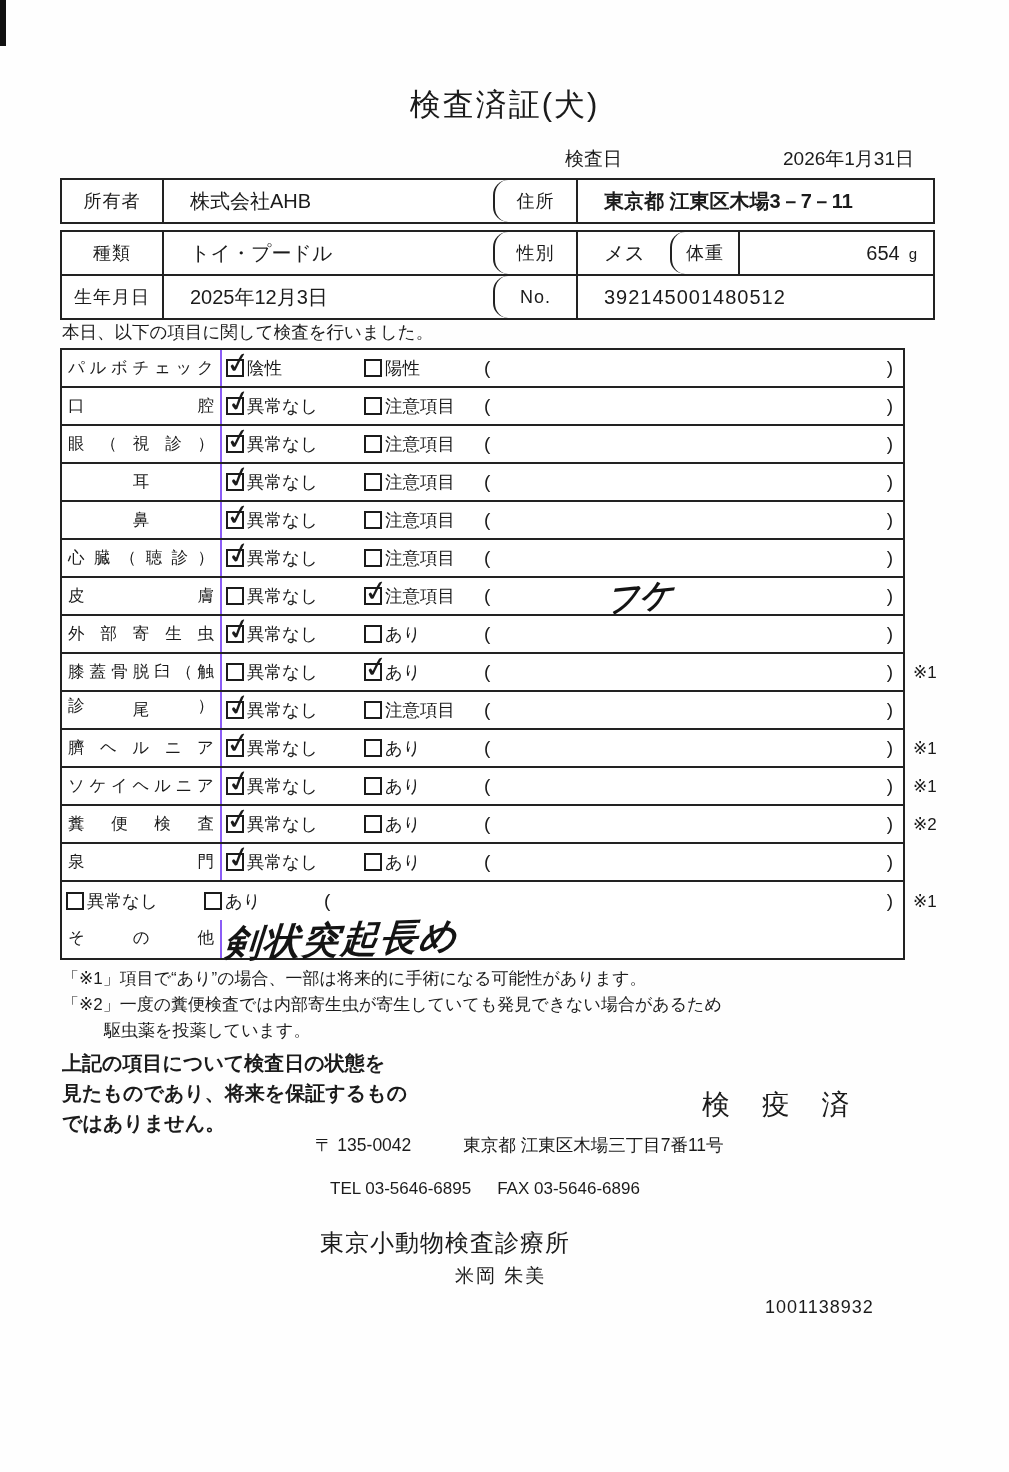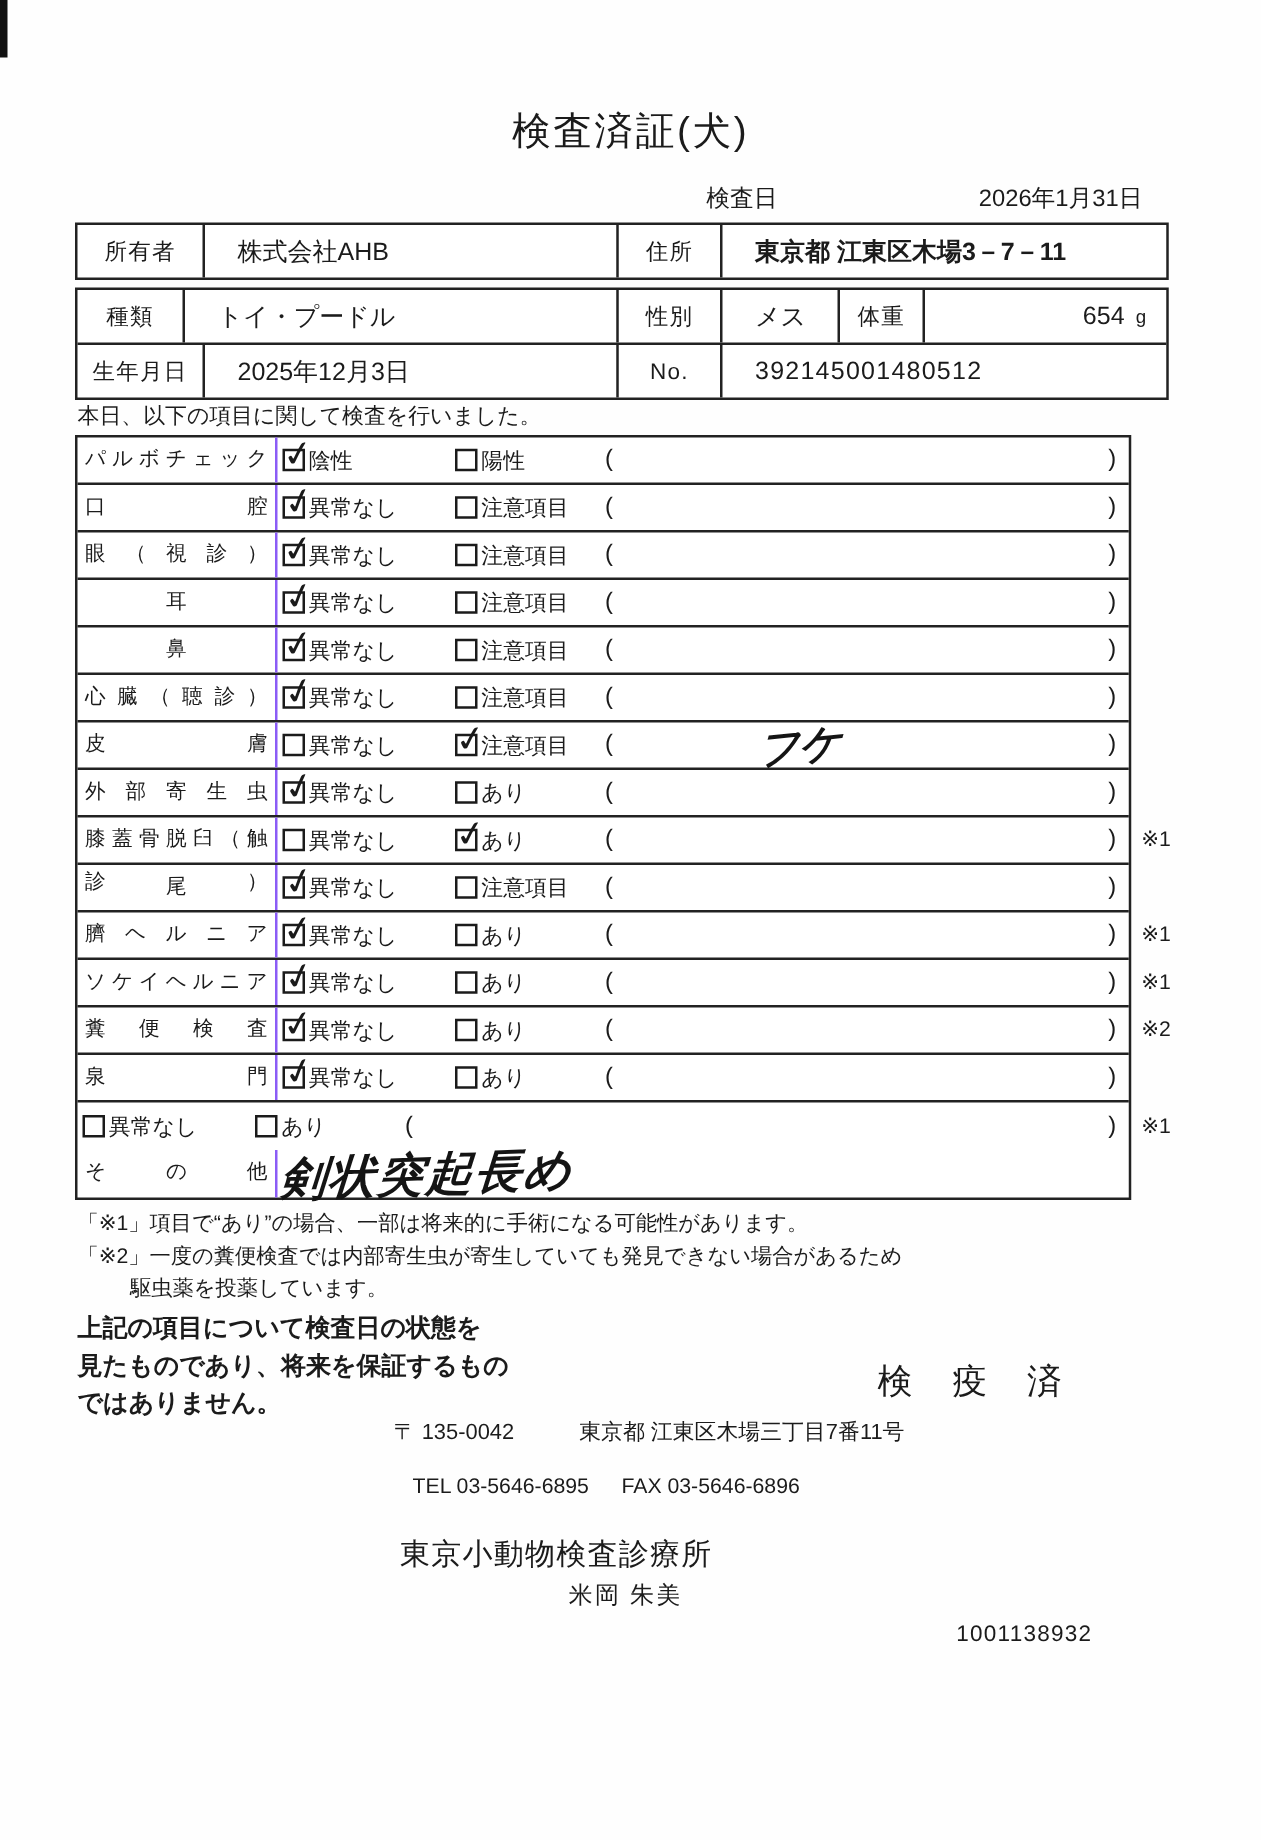--- a/index.html
+++ b/index.html
@@ -17,29 +17,29 @@
 
   .insp-date-label { left:565px; top:146px; font-size:19px; }
   .insp-date-value { left:783px; top:146px; font-size:19px; }
 
   
   .info-table { left:60px; border:2px solid #222; box-sizing:border-box; background:#fff; }
   .info-row { display:flex; align-items:stretch; }
   .info-row + .info-row { border-top:2px solid #222; }
   .cell { display:flex; align-items:center; box-sizing:border-box; font-size:19px; }
   .cell + .cell { border-left:2px solid #222; }
-  .cell.lab { justify-content:center; font-size:18px; letter-spacing:1px; }
+  .cell.lab { justify-content:center; font-size:18px; letter-spacing:1px;border-radius:15px; }
   .cell.val { padding-left:26px; font-size:20px; }
   .owner-table { top:178px; width:875px; }
   .owner-table .info-row { height:42px; }
   .pet-table { top:230px; width:875px; }
   .pet-table .info-row { height:42px; }
   .w-owner-label { width:100px; } .w-owner-value { flex:1; }
   .w-addr-label { width:83px; } .w-addr-value { width:357px;font-weight:bold; }
-  .w-breed-label { width:84px; } .w-breed-value { flex:1; }
+  .w-breed-label { width:100px; } .w-breed-value { flex:1; }
   .w-sex-label { width:83px; } .w-sex-value { width:94px; }
   .w-weight-label { width:68px; } .w-weight-value { width:195px; justify-content:flex-end; padding-right:16px; }
   .weight-unit { font-size:15px; margin-left:9px; }
   .w-birth-label { width:100px; } .w-birth-value { flex:1; }
   .w-no-label { width:83px; font-size:17px; } .w-no-value { width:357px; letter-spacing:1px; }
 
   .intro-line { left:62px; top:320px; font-size:17.5px; }
 
   
   .ck-table { left:60px; top:348px; width:845px; border:2px solid #222; box-sizing:border-box; background:#fff; }

